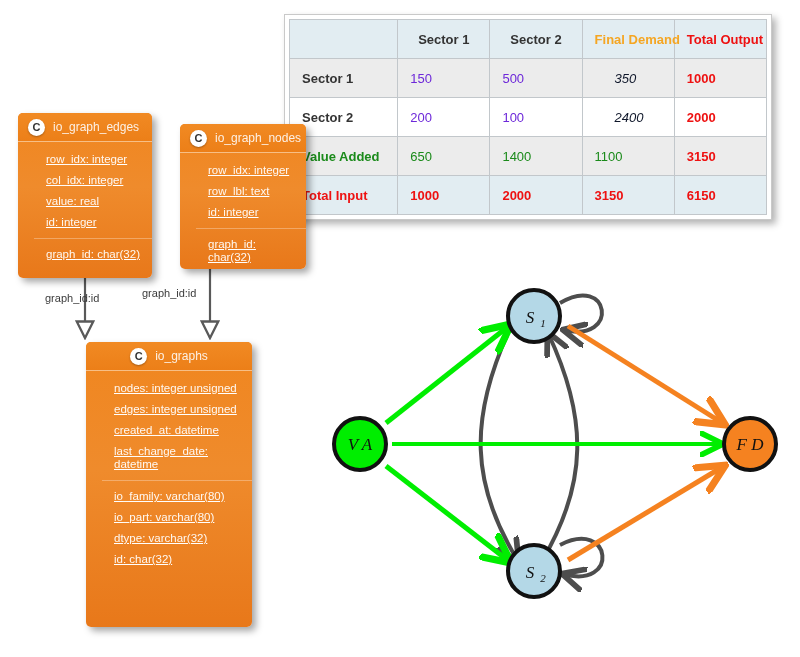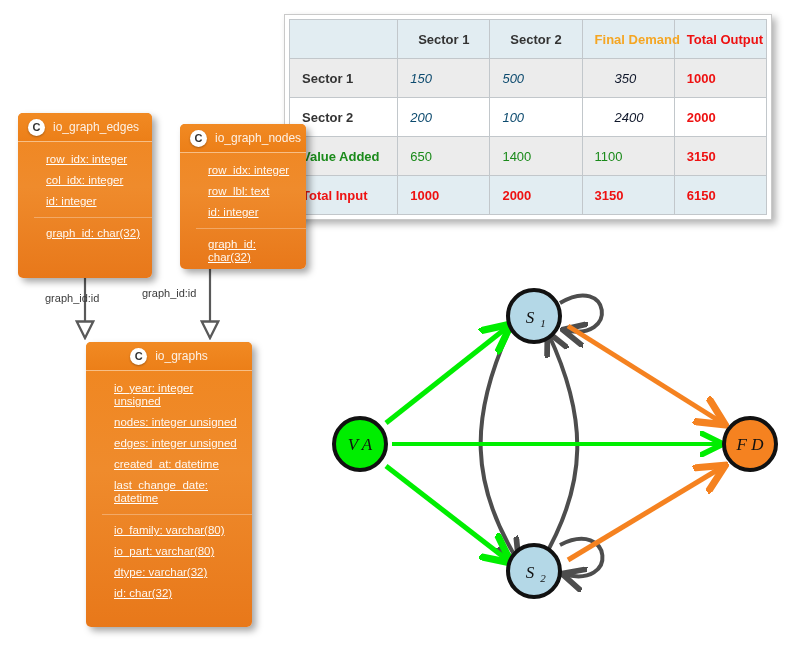--- a/index.html
+++ b/index.html
@@ -24,21 +24,21 @@
     white-space:nowrap;
   }
   #io-table thead th{background:#e2edf2;color:#333333;font-weight:bold;height:38px;}
   #io-table thead th.fd{color:#f5a623;margin-left:15px;}
   #io-table thead th.to{color:#ee1111;}
   #io-table tbody tr{height:38px;}
   #io-table tbody tr.odd  td{background:#ececec;}
   #io-table tbody tr.even td{background:#ffffff;}
   #io-table tbody tr.total td{background:#e2edf2;}
   #io-table td.rowhdr{font-weight:bold;color:#333333;}
-  #io-table td.num{font-style:italic;color:#0c4a6e;}
+  #io-table td.num{color:#6d28d9;}
   #io-table td.fdnum{font-style:italic;color:#0f172a;padding-left:32px;}
   #io-table td.tonum{font-weight:bold;color:#ee1111;}
   #io-table tr.va td{color:#1a8a1a;font-style:normal;}
   #io-table tr.va td.rowhdr{font-weight:bold;color:#1a8a1a;}
   #io-table tr.va td.tonum{color:#ee1111;font-weight:bold;}
   #io-table tr.total td{color:#ee1111;font-weight:bold;font-style:normal;}
 
   
   .uml{
     position:absolute;border-radius:5px;color:#ffffff;
@@ -144,20 +144,21 @@
 </svg>
 
 <div class="uml" id="box-edges">
   <div class="hdr">
     <span class="cicon">C</span>
     <span class="cname">io_graph_edges</span>
   </div>
   <div class="attrs">
     <div class="attr">row_idx: integer</div>
     <div class="attr">col_idx: integer</div>
+    <div class="attr">value: real</div>
     <div class="attr">id: integer</div>
     <div class="sep"></div>
     <div class="attr">graph_id: char(32)</div>
   </div>
 </div>
 
 <div class="uml" id="box-nodes">
   <div class="hdr">
     <span class="cicon">C</span>
     <span class="cname">io_graph_nodes</span>
@@ -170,21 +171,20 @@
     <div class="attr">graph_id: char(32)</div>
   </div>
 </div>
 
 <div class="uml" id="box-graphs">
   <div class="hdr" style="justify-content:center">
     <span class="cicon">C</span>
     <span class="cname">io_graphs</span>
   </div>
   <div class="attrs">
-    <div class="attr">io_year: integer unsigned</div>
     <div class="attr">nodes: integer unsigned</div>
     <div class="attr">edges: integer unsigned</div>
     <div class="attr">created_at: datetime</div>
     <div class="attr">last_change_date: datetime</div>
     <div class="sep"></div>
     <div class="attr">io_family: varchar(80)</div>
     <div class="attr">io_part: varchar(80)</div>
     <div class="attr">dtype: varchar(32)</div>
     <div class="attr">id: char(32)</div>
   </div>

